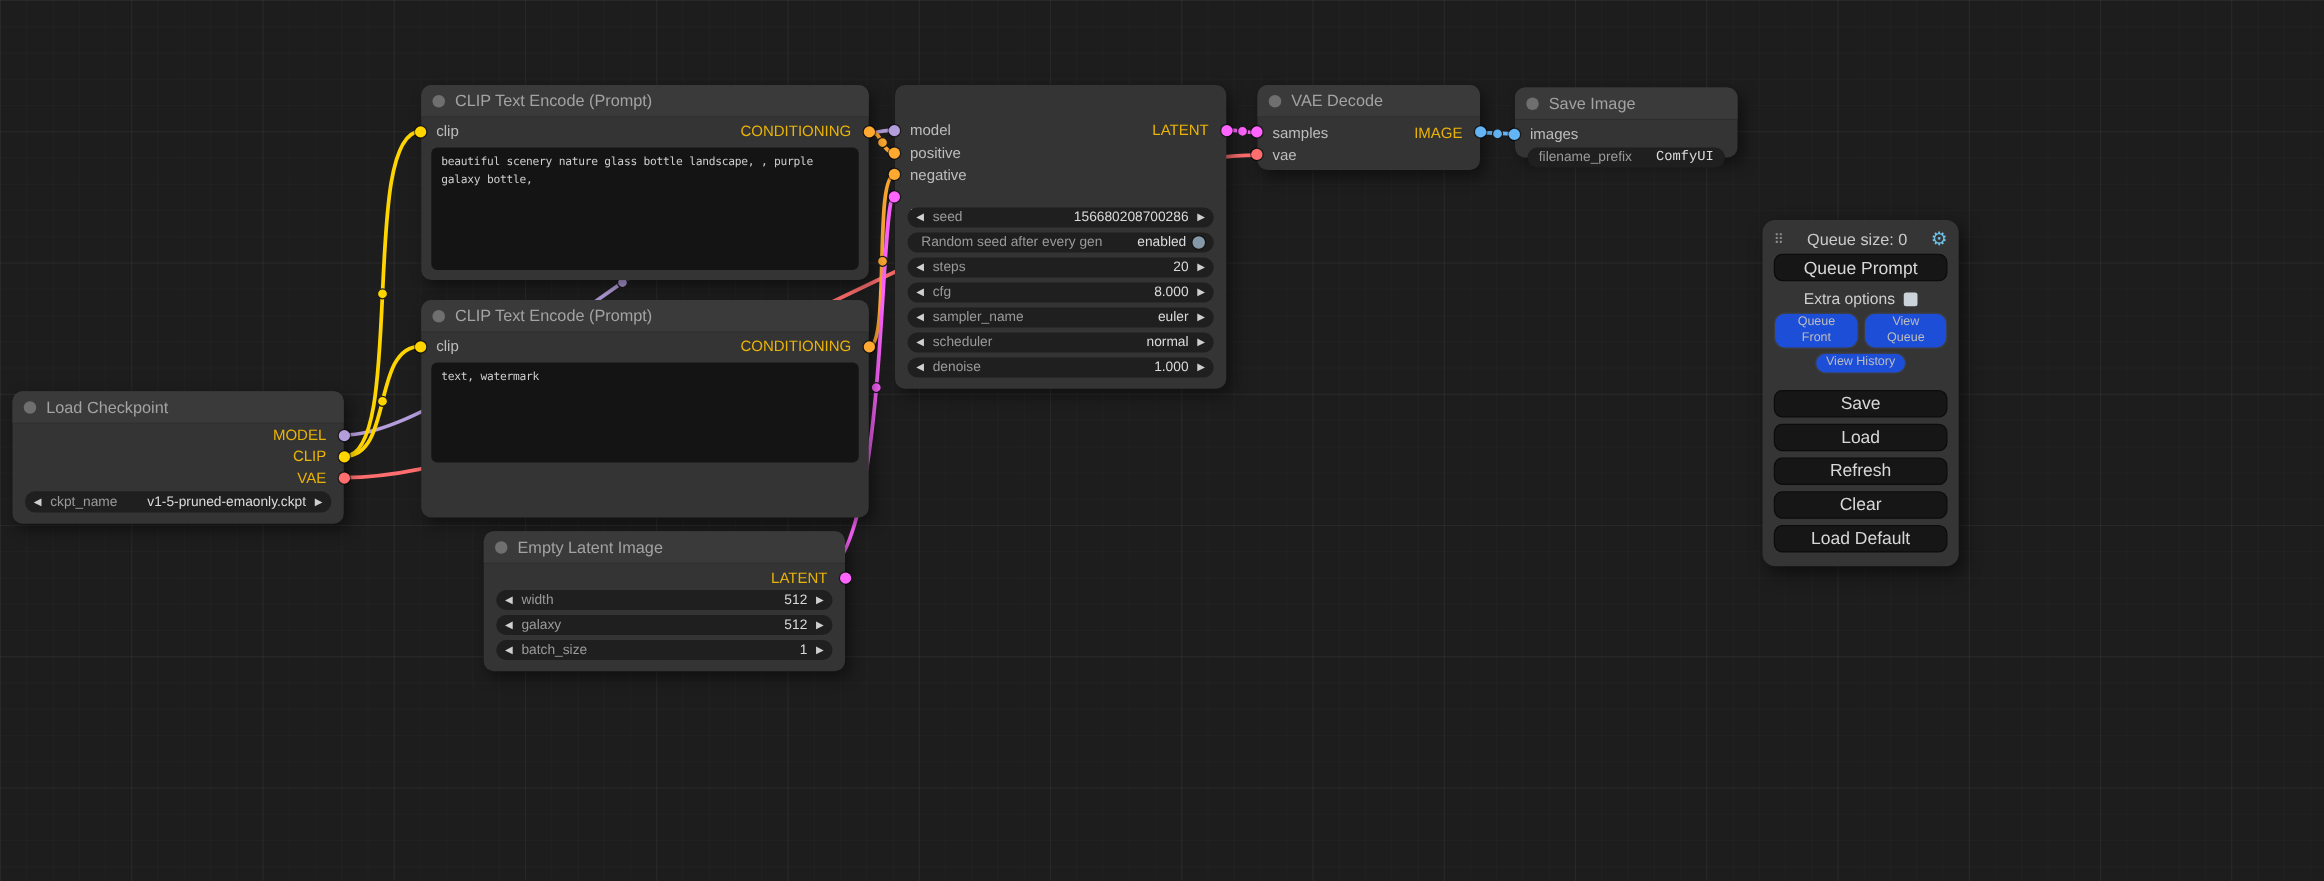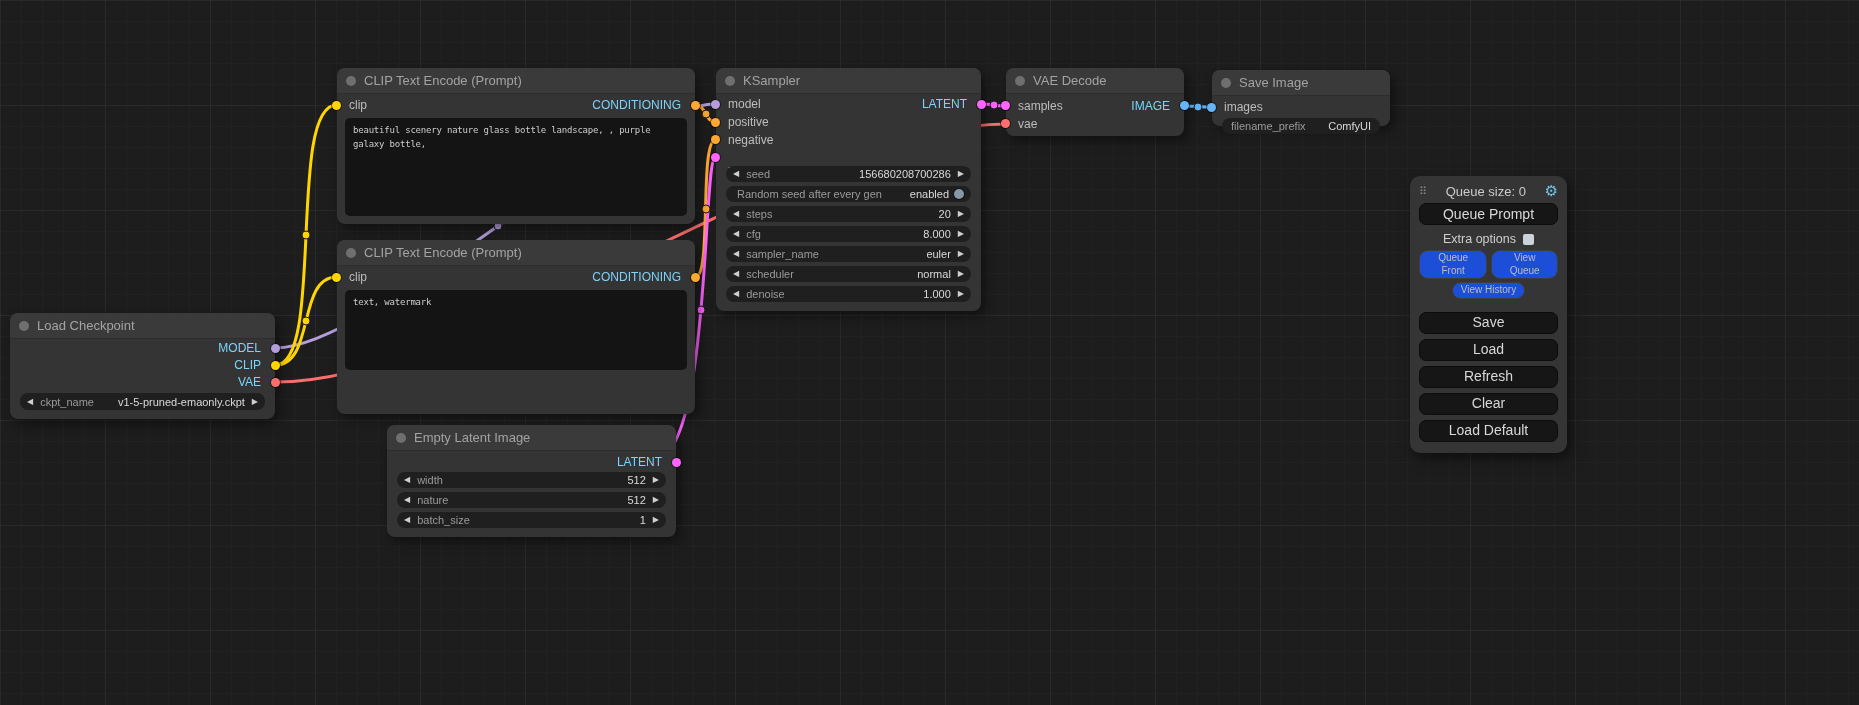--- a/index.html
+++ b/index.html
@@ -40,33 +40,33 @@
   .dot.in  { left:-5px; }
   .dot.out { right:-5px; }
   .c-model  { background:#B39DDB; }
   .c-clip   { background:#FFD500; }
   .c-vae    { background:#FF6E6E; }
   .c-cond   { background:#FFA931; }
   .c-latent { background:#FF64FF; }
   .c-image  { background:#64B5F6; }
 
   .slot-in  { position:absolute; left:12px;  font-size:12px; color:#bdbdbd; line-height:16px; white-space:nowrap; }
-  .slot-out { position:absolute; right:14px; font-size:12px; color:#7dd3fc; line-height:16px; white-space:nowrap; }
+  .slot-out { position:absolute; right:14px; font-size:12px; color:#eab308; line-height:16px; white-space:nowrap; }
 
   .widget {
     position:absolute; left:10px; right:10px; height:16px;
     background:#1f1f1f; border-radius:8px;
     display:flex; align-items:center; padding:0 7px;
     font-size:11px; color:#c8c8c8; white-space:nowrap;
   }
   .widget .arrow  { font-size:8px; color:#cfcfcf; line-height:1; }
   .widget .wname  { margin-left:7px; color:#9a9a9a; }
   .widget .wvalue { margin-left:auto; margin-right:7px; color:#dadada; }
   .widget.textw .wname  { margin-left:2px; }
-  .widget.textw .wvalue { margin-right:2px; }
+  .widget.textw .wvalue { margin-right:2px;font-family:Liberation Mono, monospace; }
   .widget.toggle { justify-content:flex-start;text-align:center; }
   .widget.toggle .wname  { margin-left:4px; }
   .widget.toggle .wvalue { margin-left:auto; margin-right:5px; color:#dadada; }
   .toggle-dot { width:10px; height:10px; border-radius:50%; background:#8598a8; box-shadow:0 0 0 1px rgba(0,0,0,.4); flex:none; }
 
   .prompt {
     position:absolute; left:8px; right:8px;
     background:#141414; border-radius:5px;
     padding:6px 8px;
     font-family:"DejaVu Sans Mono", monospace;
@@ -179,37 +179,33 @@
   <span class="slot-out" style="top:29px">LATENT</span>
   <span class="dot out c-latent" style="top:32.5px"></span>
   <div class="widget" style="top:47px">
     <span class="arrow">◀</span>
     <span class="wname">width</span>
     <span class="wvalue">512</span>
     <span class="arrow">▶</span>
   </div>
   <div class="widget" style="top:67px">
     <span class="arrow">◀</span>
-    <span class="wname">nature</span>
+    <span class="wname">galaxy</span>
     <span class="wvalue">512</span>
     <span class="arrow">▶</span>
   </div>
   <div class="widget" style="top:87px">
     <span class="arrow">◀</span>
     <span class="wname">batch_size</span>
     <span class="wvalue">1</span>
     <span class="arrow">▶</span>
   </div>
 </div>
 
 <div class="node" style="left:716px;top:68px;width:265px;height:243px">
-  <div class="node-title">
-    <span class="title-dot"></span>
-    <span>KSampler</span>
-  </div>
   <span class="dot in c-model" style="top:31.5px"></span>
   <span class="slot-in" style="top:28px">model</span>
   <span class="dot in c-cond" style="top:49.5px"></span>
   <span class="slot-in" style="top:46px">positive</span>
   <span class="dot in c-cond" style="top:67px"></span>
   <span class="slot-in" style="top:63.5px">negative</span>
   <span class="dot in c-latent" style="top:85px"></span>
   <span class="slot-in" style="top:96px">latent_image</span>
   <span class="slot-out" style="top:28px">LATENT</span>
   <span class="dot out c-latent" style="top:31.5px"></span>

